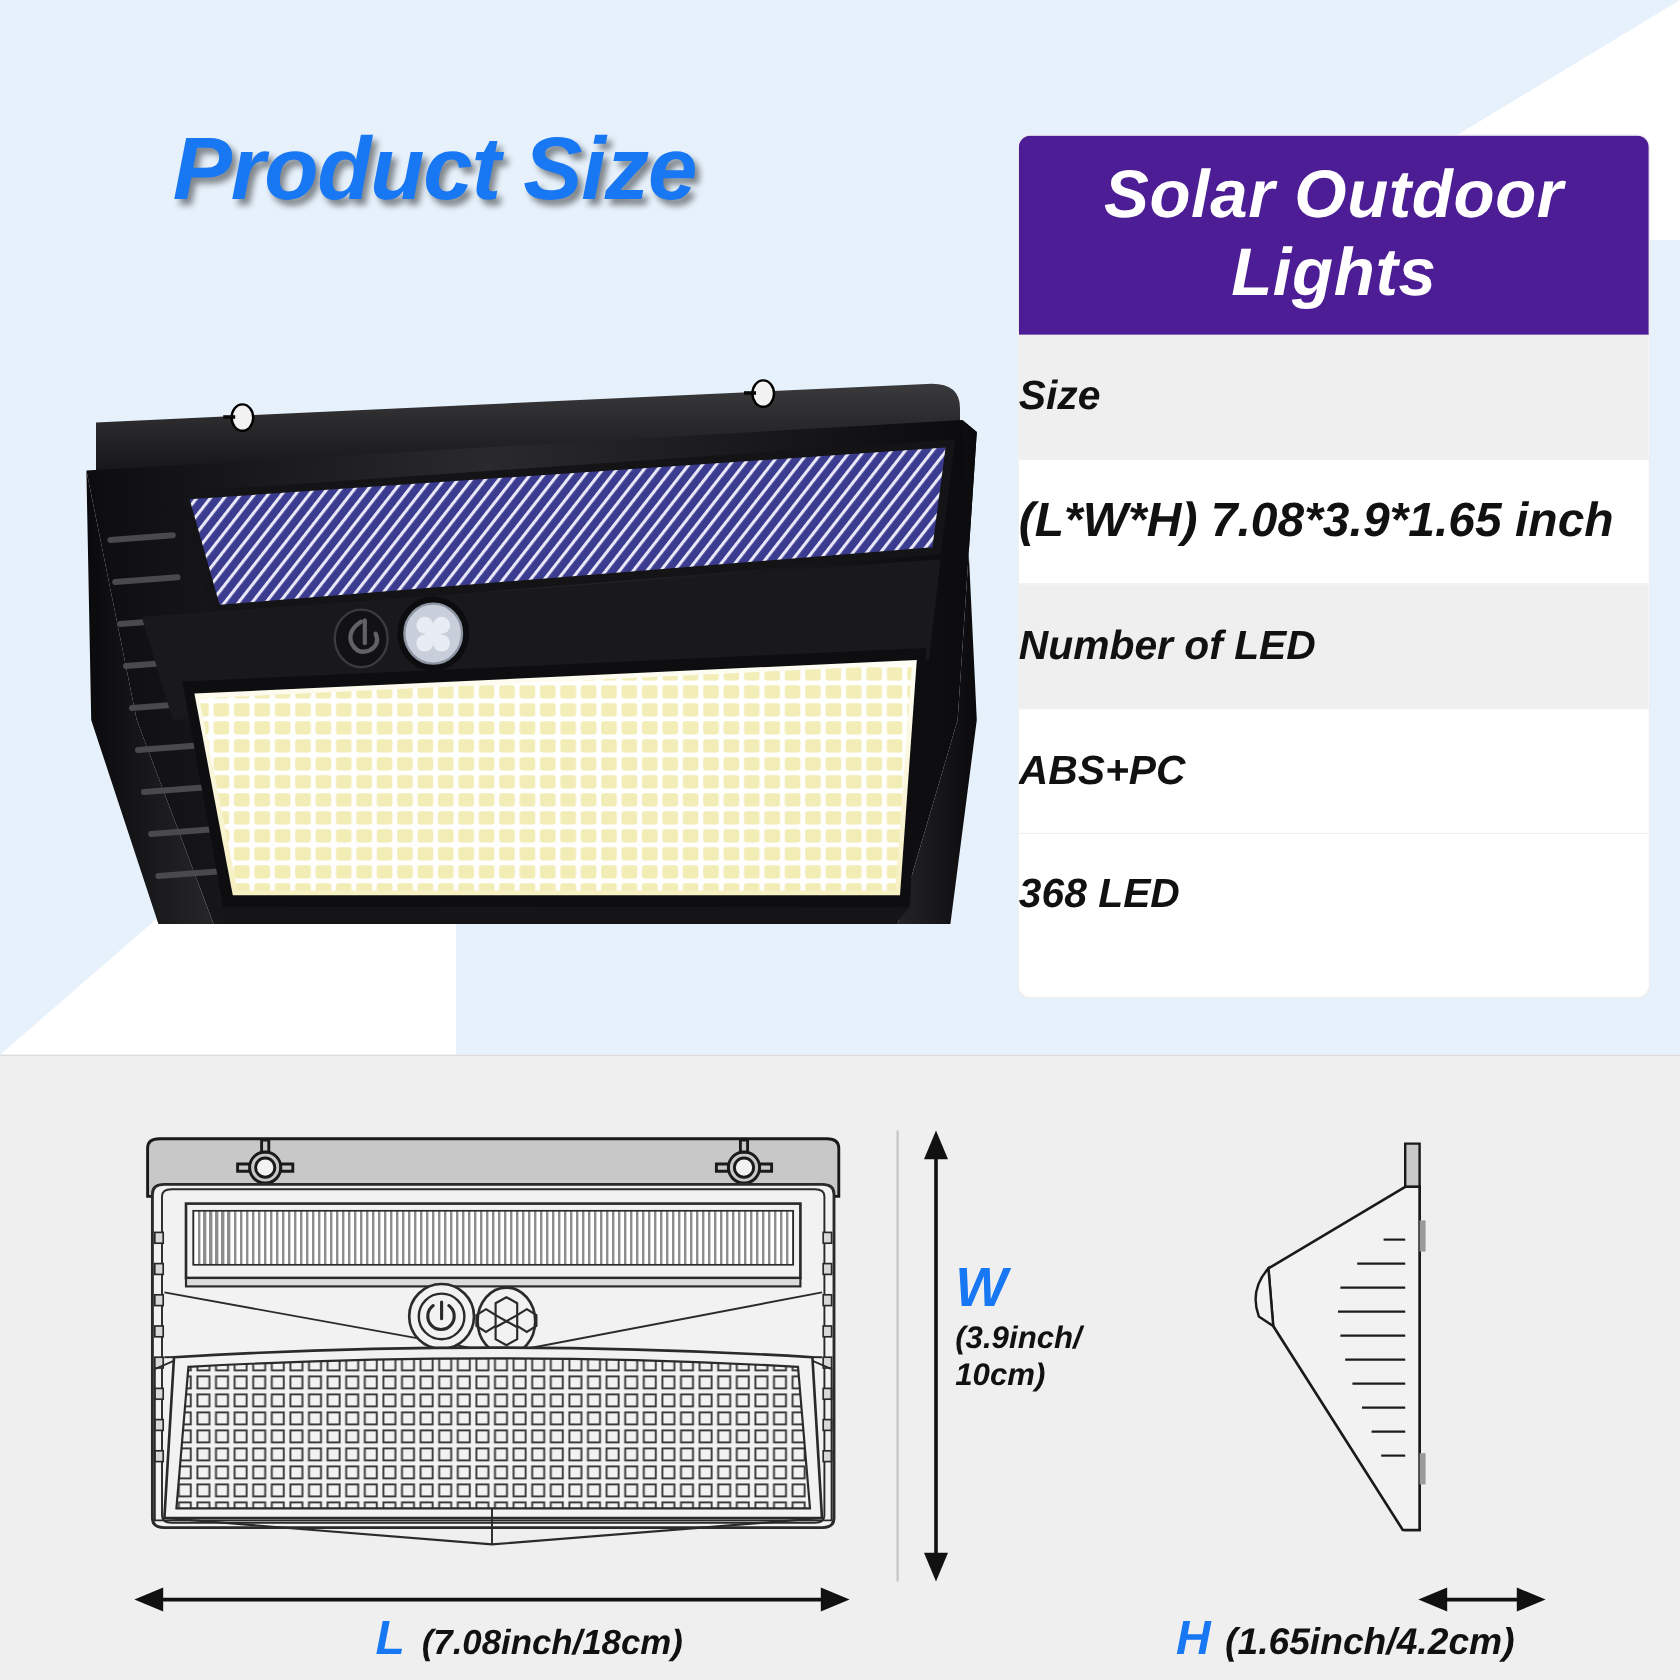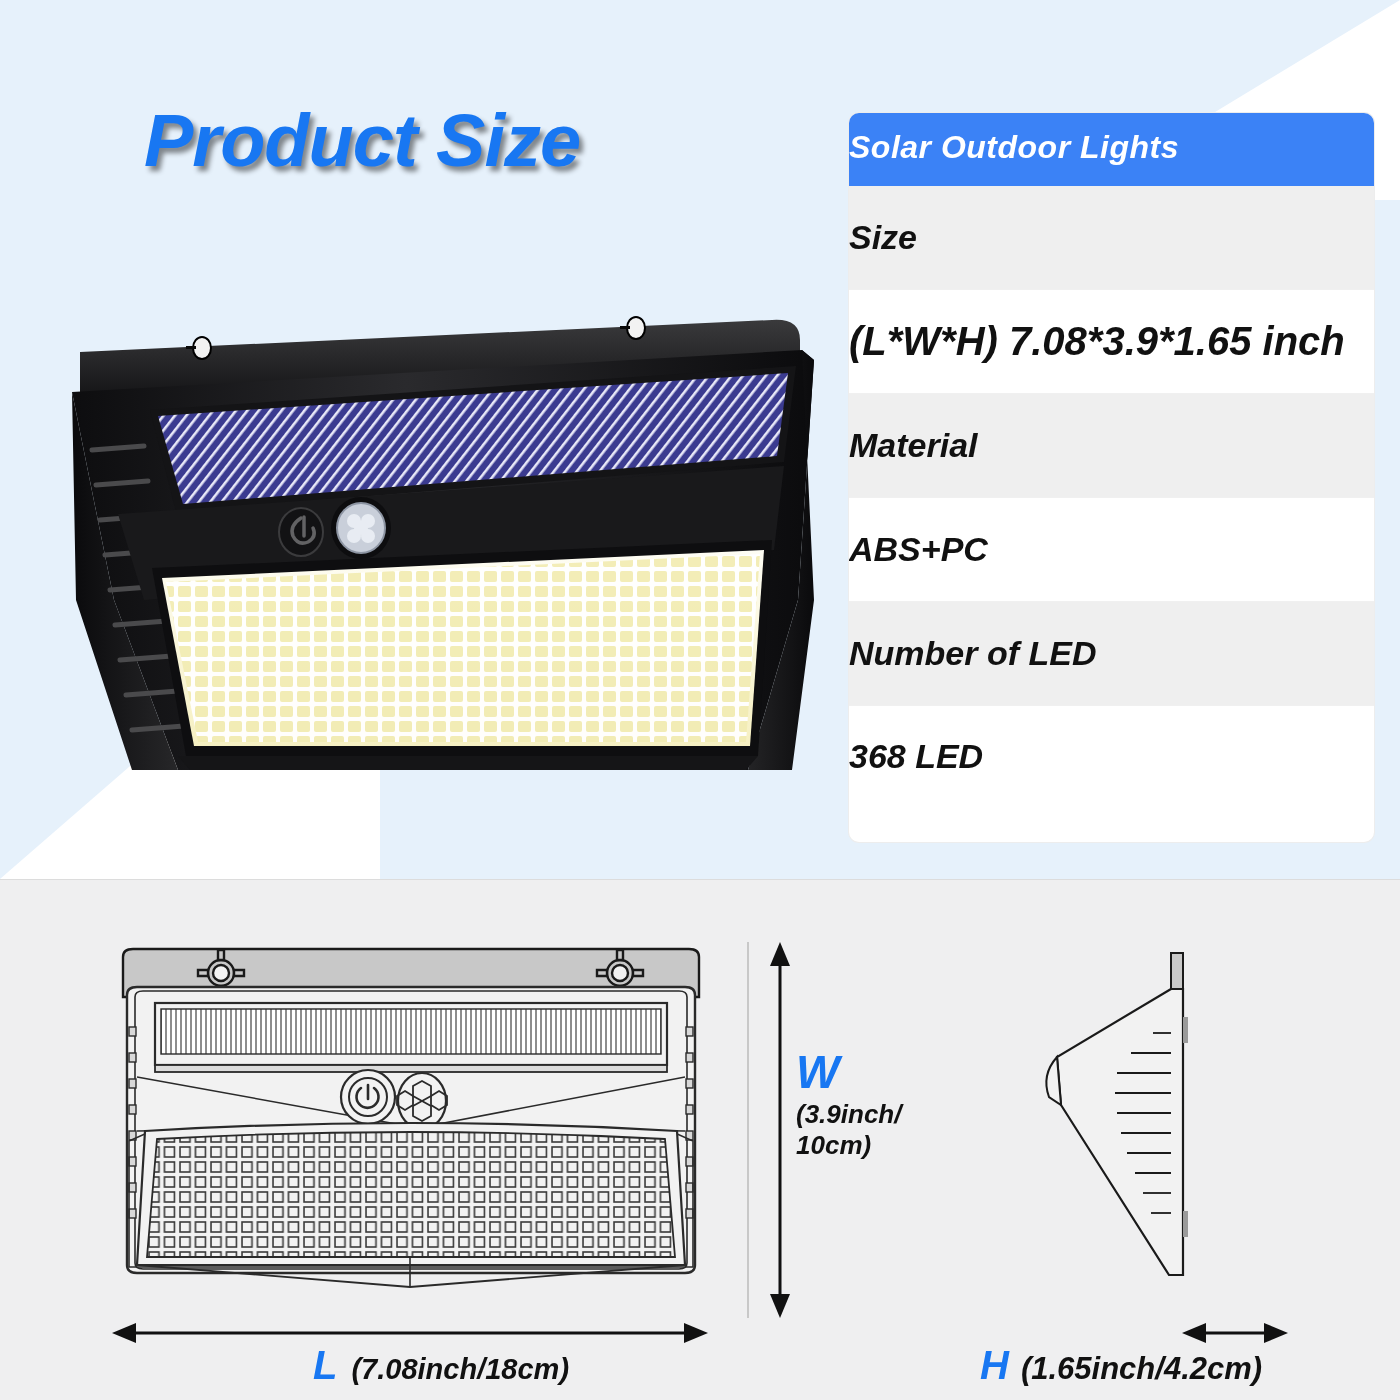--- a/index.html
+++ b/index.html
@@ -22,23 +22,23 @@
   
   #title{position:absolute;left:96px;top:98px;
      font-size:74px;font-weight:bold;font-style:italic;
      color:#1877f2;letter-spacing:-1px;
      text-shadow:4px 5px 5px rgba(0,0,0,.45);white-space:nowrap;margin-left:48px;}
 
   
   #spec-table{position:absolute;left:849px;top:113px;width:525px;
      border-radius:10px;overflow:hidden;background:#fff;
      box-shadow:0 0 0 1px #ededed;}
-  .spec-head{background:#3b82f6;color:#fff;
-     font-size:32px;font-weight:bold;font-style:italic;
-     padding:16px 0 20px;letter-spacing:.5px;}
+  .spec-head{background:#4c1d95;color:#fff;
+     font-size:56px;font-weight:bold;font-style:italic;
+     text-align:center;padding:16px 0 20px;letter-spacing:.5px;}
   .spec-row{font-size:34px;font-style:italic;font-weight:bold;color:#111;
      text-align:left;height:103px;line-height:103px;
      border-bottom:1px solid #f0f0f0;white-space:nowrap;}
   .spec-row.alt{background:#efefef;}
   .spec-row.lastrow{border-bottom:none;height:136px;line-height:100px;}
   .spec-row.small{font-size:40px;}
 
   
   #product-photo{position:absolute;left:58px;top:300px;width:770px;height:480px;}
 
@@ -160,23 +160,22 @@
       <path d="M108,282 L702,254 L688,442 L140,442 Z" fill="url(#ledP)" opacity=".95"></path>
 
       <path d="M120,456 L700,456 L688,470 L132,470 Z" fill="#151517"></path>
     </svg>
   </div>
 
   <div id="spec-table">
     <div class="spec-head">Solar Outdoor Lights</div>
     <div class="spec-row alt">Size</div>
     <div class="spec-row small">(L*W*H) 7.08*3.9*1.65 inch</div>
-    <div class="spec-row alt">Material</div>
+    <div class="spec-row alt">Number of LED</div>
     <div class="spec-row">ABS+PC</div>
-    <div class="spec-row alt">Number of LED</div>
     <div class="spec-row lastrow">368 LED</div>
   </div>
 
   <div id="bottom-panel"></div>
 
   <div style="position:absolute;left:85px;top:935px;width:650px;height:375px;">
     <svg width="650" height="375" viewBox="0 0 650 375">
       <defs>
         <pattern id="solarStripe" width="5" height="10" patternUnits="userSpaceOnUse">
           <rect width="5" height="10" fill="#fff"></rect>

